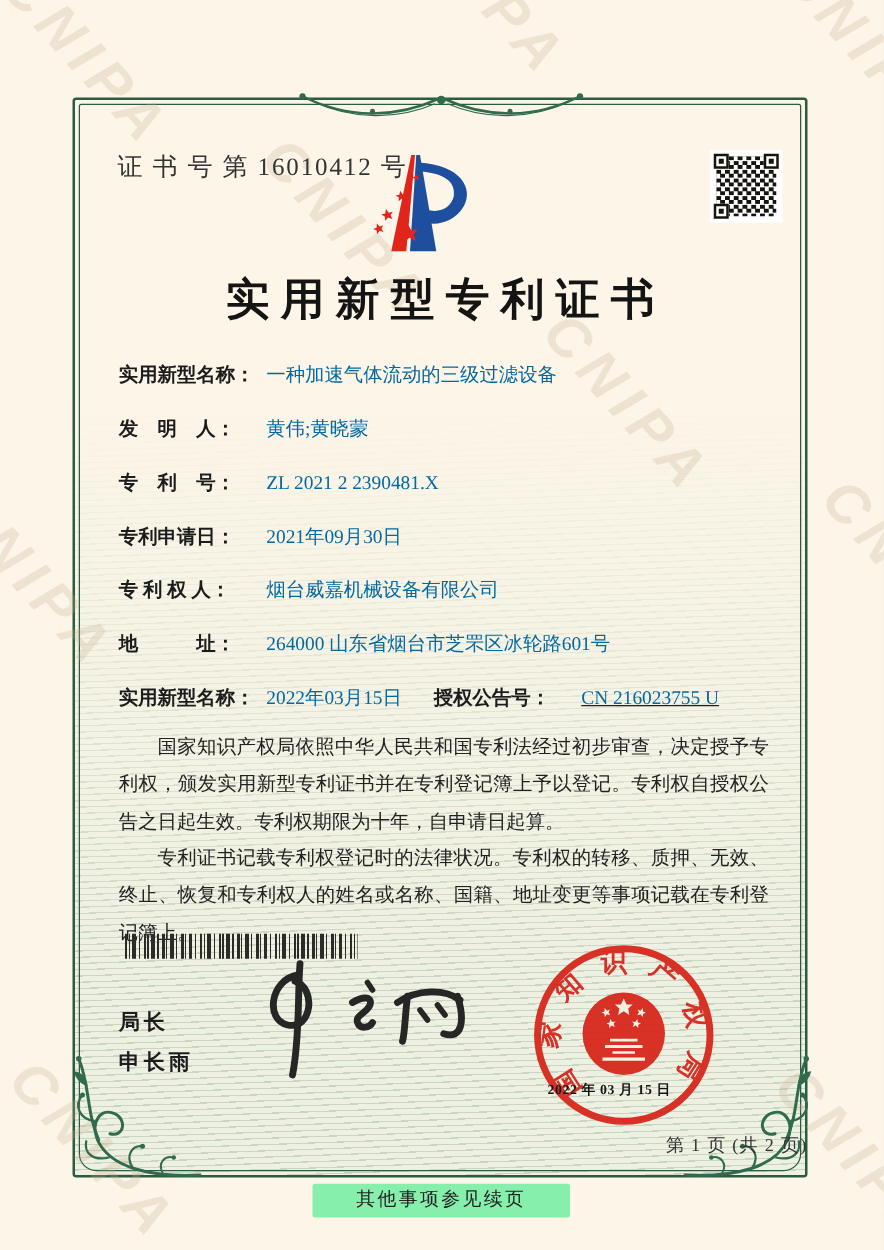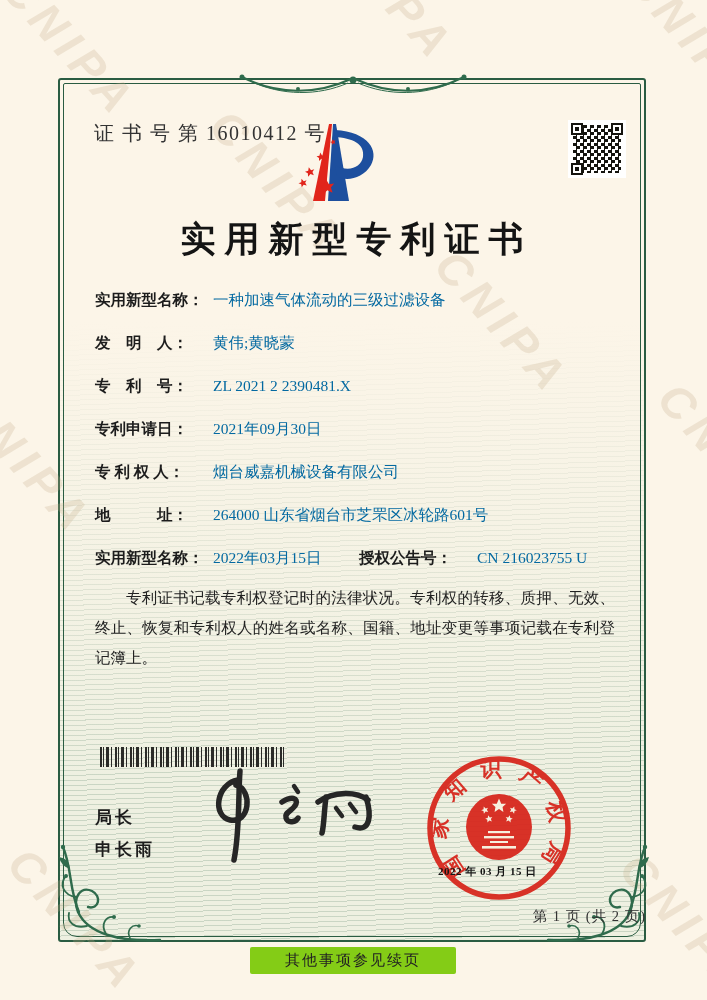--- a/index.html
+++ b/index.html
@@ -68,21 +68,21 @@
   .title{
     position:absolute;z-index:4;left:58px;top:216px;width:588px;
     text-align:center;font-size:35px;font-weight:bold;
     letter-spacing:9px;color:#141414;white-space:nowrap;text-indent:9px;
   }
   .rows{position:absolute;z-index:4;left:95px;top:290px;width:520px;}
   .row{position:absolute;left:0;white-space:nowrap;font-size:15.5px;}
   .row .lbl{font-weight:bold;color:#1c1c1c;display:inline-block;min-width:118px;}
   .row .val{color:#0369a1;}
   .r0{top:0}.r1{top:43px}.r2{top:86px}.r3{top:129px}.r4{top:172px}.r5{top:215px}.r6{top:258px}
-  .pair2{position:absolute;left:264px;top:0;}
+  .pair2{position:absolute;left:252px;top:0;text-decoration:underline;}
   .paras{
     position:absolute;z-index:4;left:95px;top:583px;width:520px;
     font-size:15.5px;line-height:1.92;text-align:justify;color:#222;
   }
   .paras p{margin:0;text-indent:2em;}
   .barcode{
     position:absolute;z-index:4;left:100px;top:747px;width:186px;height:20px;
     background:repeating-linear-gradient(90deg,
       #2b2b28 0 2px, rgba(0,0,0,0) 2px 3px,
       #2b2b28 3px 4px, rgba(0,0,0,0) 4px 6px,
@@ -101,21 +101,21 @@
   .seal-date{
     position:absolute;z-index:6;left:438px;top:864px;
     font-size:11px;font-weight:bold;color:#151515;letter-spacing:0.5px;white-space:nowrap;
   }
   .page-num{
     position:absolute;z-index:4;left:58px;top:907px;width:588px;
     text-align:right;font-size:14.5px;color:#333;letter-spacing:1px;
   }
   .note{
     position:absolute;z-index:4;left:250px;top:947px;width:206px;height:27px;
-    background:#84cc16;border-radius:2px;
+    background:#86efac;border-radius:2px;
     text-align:center;line-height:27px;font-size:15px;color:#222;letter-spacing:2px;
   }
 </style>
 </head>
 <body>
 
 <div class="wm wm1">CNIPA</div>
 <div class="wm wm2">CNIPA</div>
 <div class="wm wm3">CNIPA</div>
 <div class="wm wm4">CNIPA</div>
@@ -228,20 +228,21 @@
   </div>
   <div class="row r6">
     <span class="lbl">实用新型名称：</span><span class="val">2022年03月15日</span>
     <span class="pair2">
       <span class="lbl">授权公告号：</span><span class="val">CN 216023755 U</span>
     </span>
   </div>
 </div>
 
 <div class="paras">
+  <p>国家知识产权局依照中华人民共和国专利法经过初步审查，决定授予专利权，颁发实用新型专利证书并在专利登记簿上予以登记。专利权自授权公告之日起生效。专利权期限为十年，自申请日起算。</p>
   <p>专利证书记载专利权登记时的法律状况。专利权的转移、质押、无效、终止、恢复和专利权人的姓名或名称、国籍、地址变更等事项记载在专利登记簿上。</p>
 </div>
 
 <div class="barcode"></div>
 
 <div class="director-title">局长</div>
 <div class="director-name">申长雨</div>
 
 <svg class="signature" width="190" height="98" viewBox="0 0 190 98">
   <g stroke="#262626" fill="none" stroke-width="5.5" stroke-linecap="round" stroke-linejoin="round">

